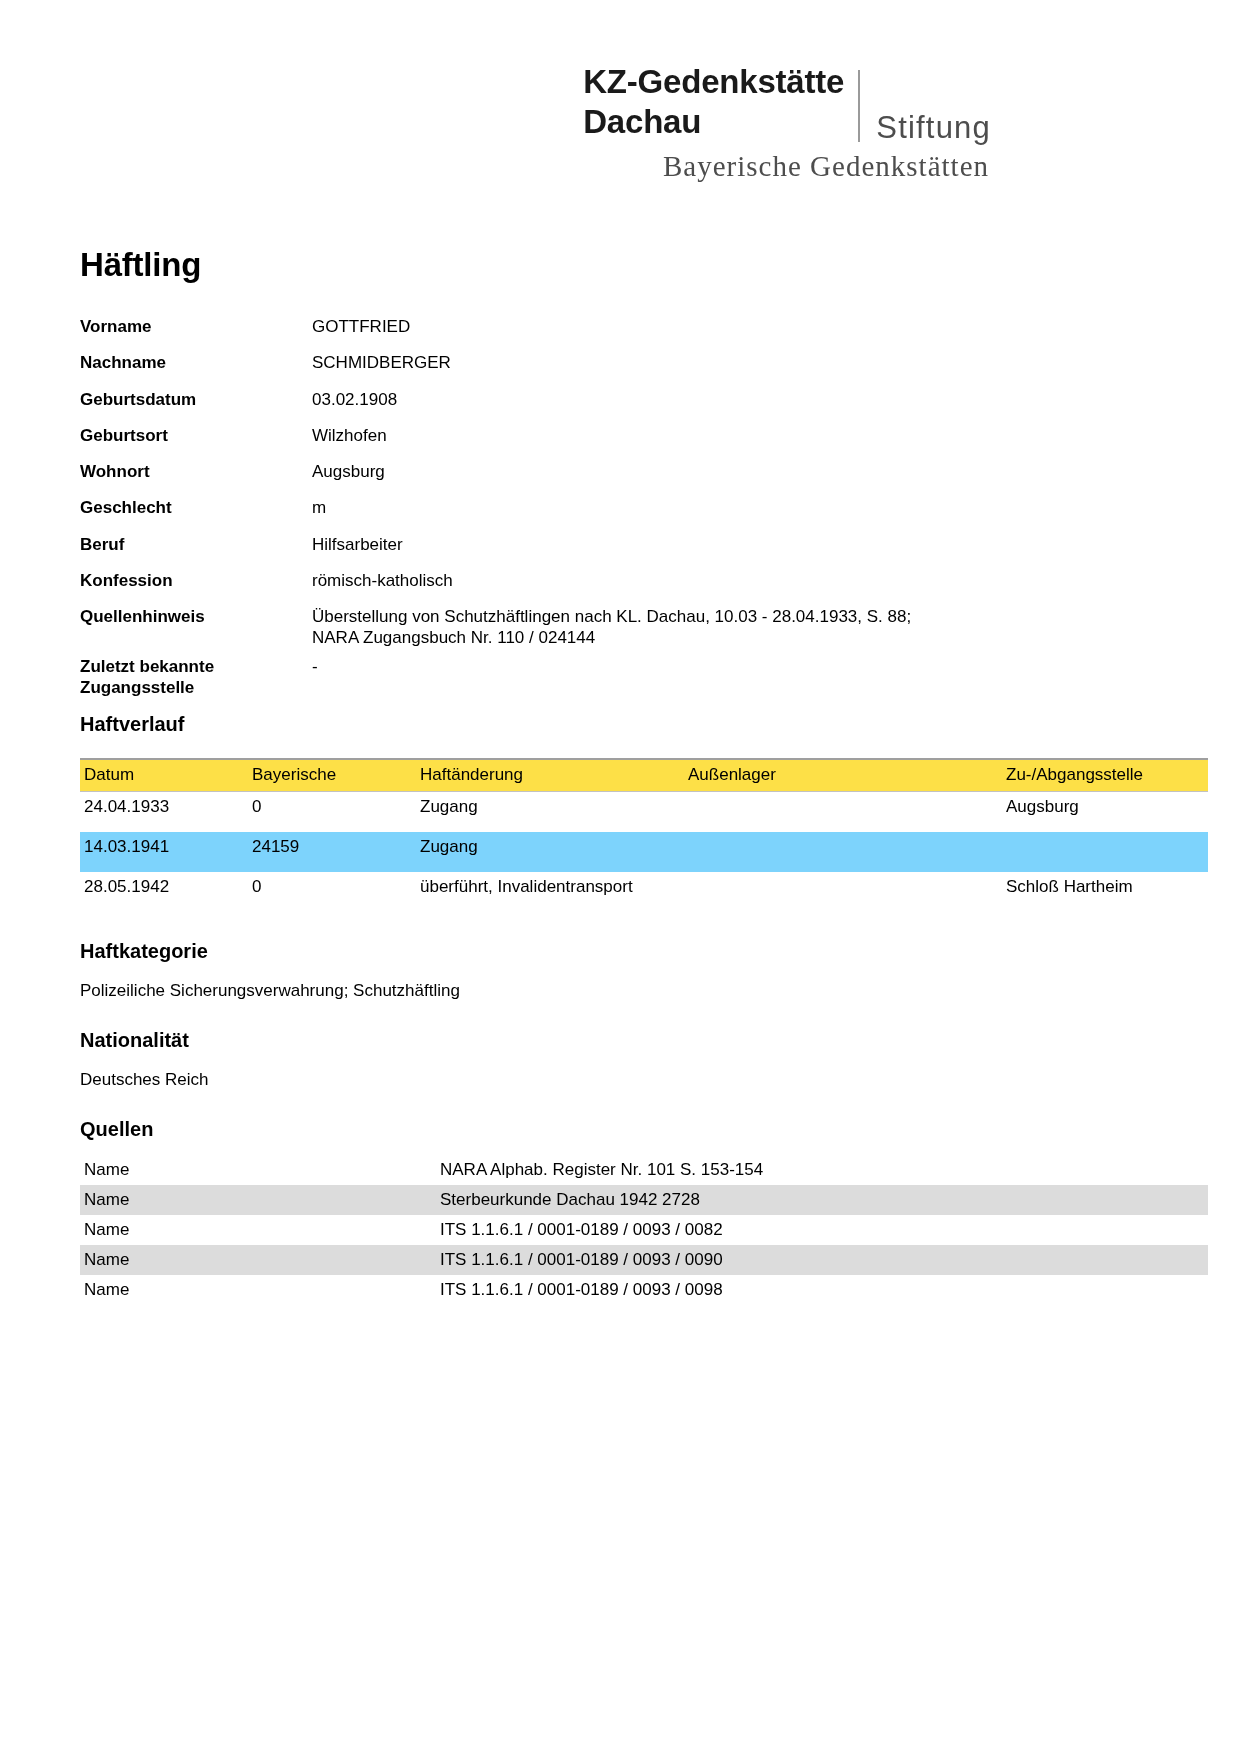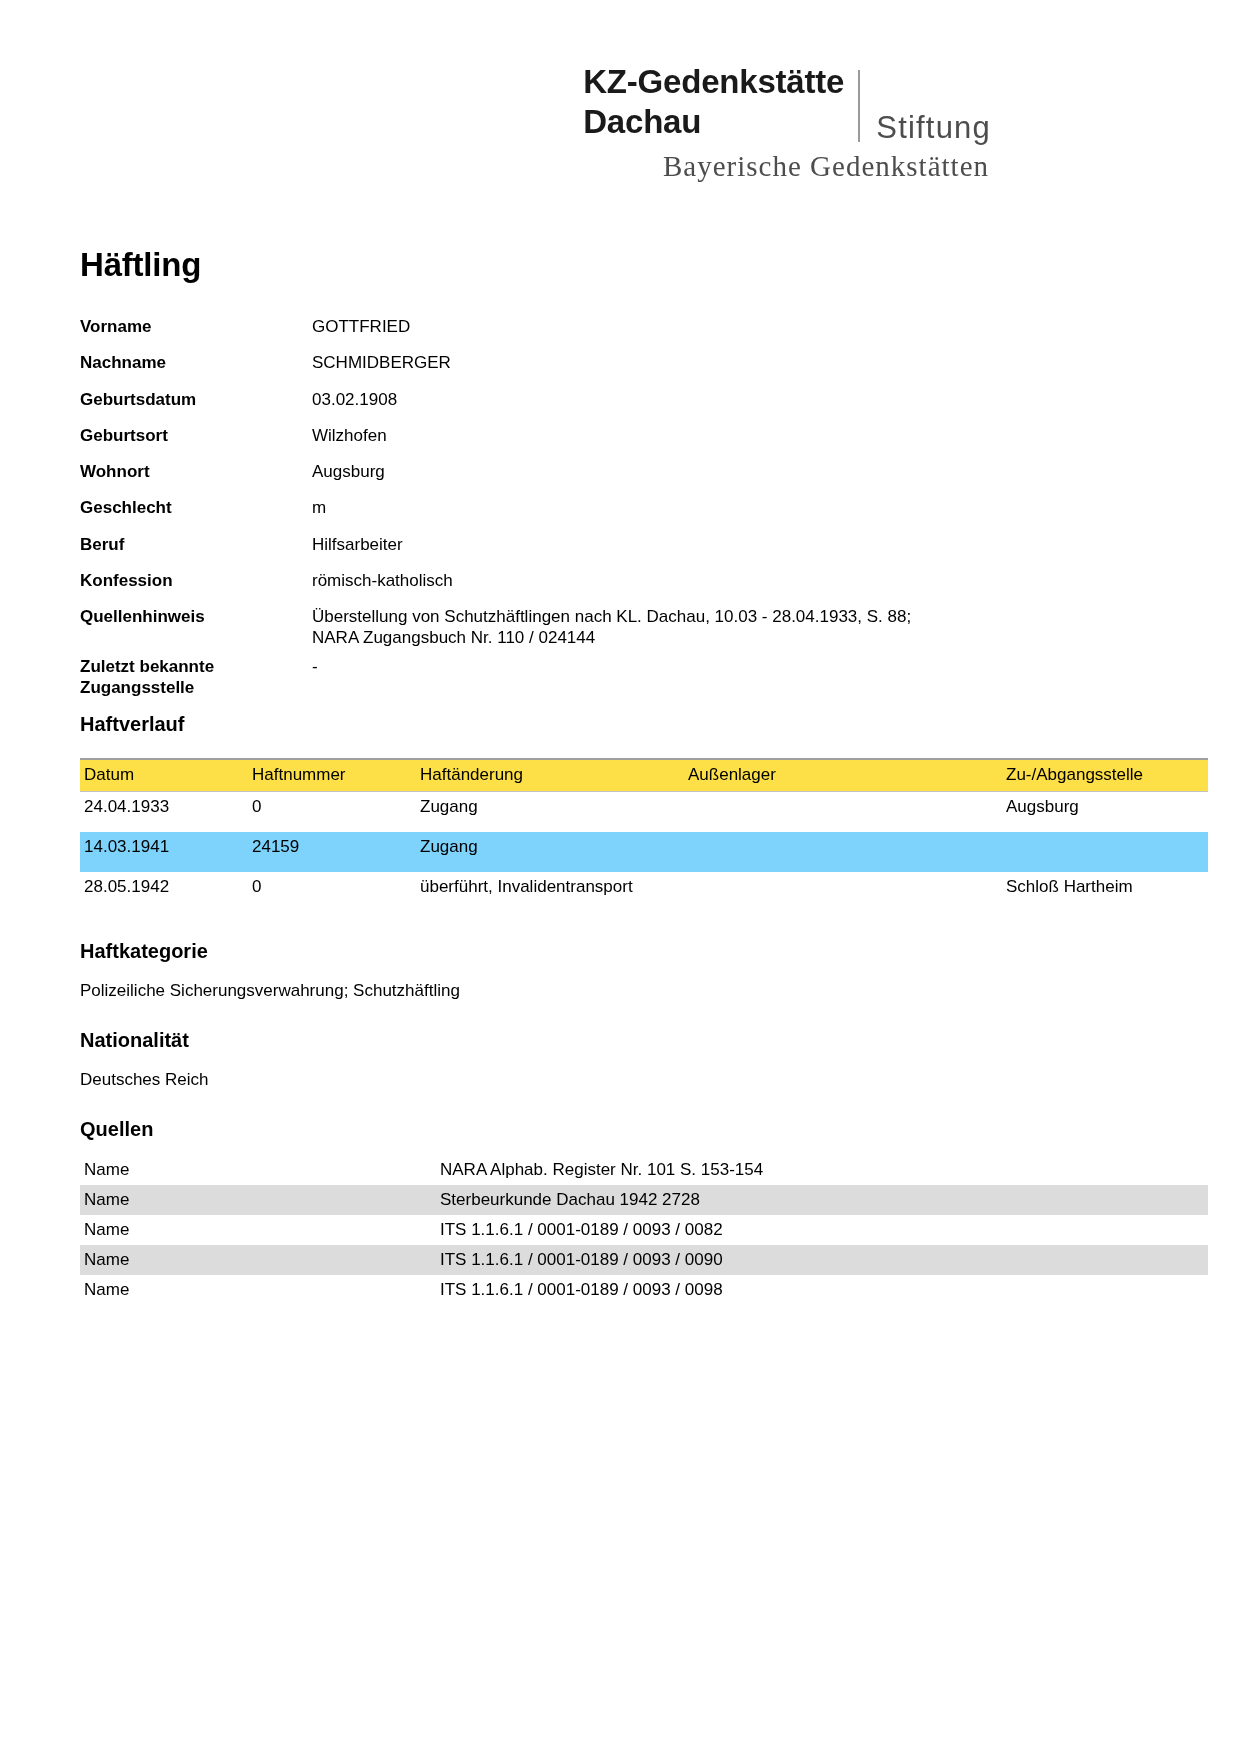--- a/index.html
+++ b/index.html
@@ -237,21 +237,21 @@
         </tr>
       </tbody>
     </table>
 
     <h2 class="section">Haftverlauf</h2>
     <div class="gap-22"></div>
     <table class="data-table">
       <thead>
         <tr>
           <th class="col-datum">Datum</th>
-          <th class="col-haftnummer">Haftnummer</th>
+          <th class="col-haftnummer">Bayerische</th>
           <th class="col-haftaenderung">Haftänderung</th>
           <th class="col-aussenlager">Außenlager</th>
           <th class="col-zuab">Zu-/Abgangsstelle</th>
         </tr>
       </thead>
       <tbody>
         <tr>
           <td>24.04.1933</td>
           <td>0</td>
           <td>Zugang</td>

